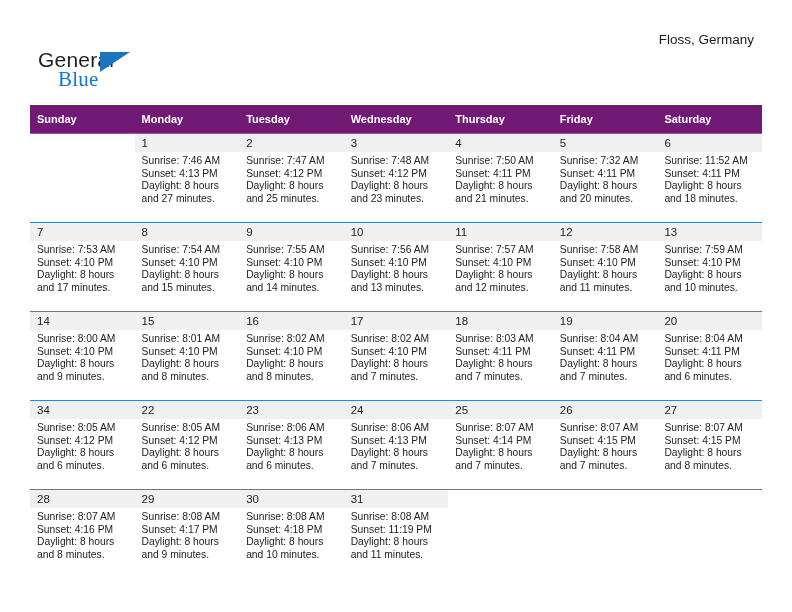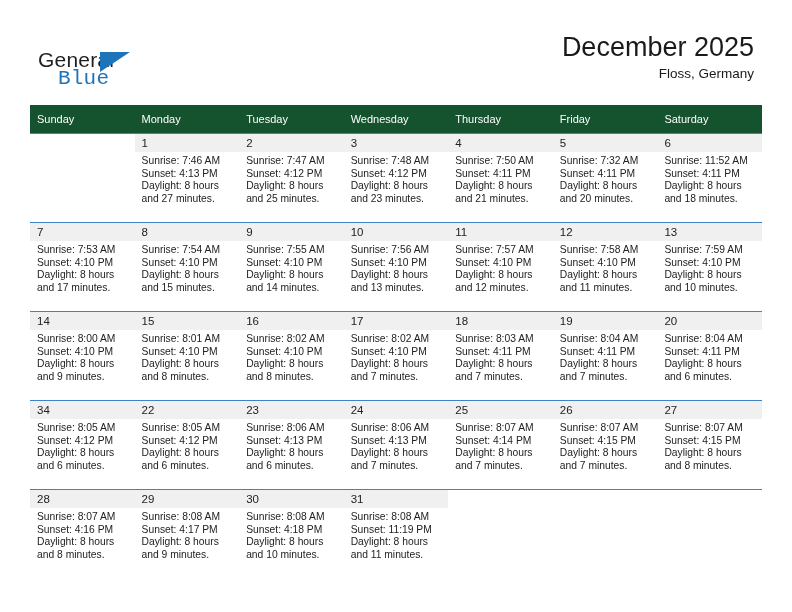--- a/index.html
+++ b/index.html
@@ -49,21 +49,21 @@
     color: #231f20;
     font-family: "Liberation Sans", sans-serif;
   }
   .brand-blue {
     position: absolute;
     left: 20px;
     top: 19px;
     font-size: 21px;
     letter-spacing: 0.2px;
     color: #1e74bb;
-    font-family: Liberation Mono, monospace;
+    font-family: Liberation Serif, serif;
   }
   .brand-triangle {
     position: absolute;
     left: 62px;
     top: 4px;
     width: 0;
     height: 0;
     border-left: 30px solid #1e74bb;
     border-bottom: 20px solid transparent;
   }
@@ -92,24 +92,24 @@
   
   .calendar {
     position: absolute;
     left: 30px;
     top: 105px;
     width: 732px;
     border-collapse: collapse;
     table-layout: fixed;
   }
   .calendar th {
-    background: #14532d;
+    background: #701a75;
     color: #ffffff;
     font-size: 11px;
-    font-weight: normal;
+    font-weight: bold;
     text-align: left;
     padding: 6px 0 6px 7px;
     height: 16px;
     font-family: "Liberation Sans", sans-serif;
     border: none;
   }
 
   .calendar td {
     vertical-align: top;
     padding: 0;
@@ -155,21 +155,20 @@
 
   <div class="header">
 
     <div class="brand">
       <span class="brand-general">General</span>
       <span class="brand-triangle"></span>
       <span class="brand-blue">Blue</span>
     </div>
 
     <div class="title-block">
-      <div class="cal-title">December 2025</div>
       <div class="cal-subtitle">Floss, Germany</div>
     </div>
 
   </div>
 
   <table class="calendar">
     <thead>
       <tr>
         <th>Sunday</th>
         <th>Monday</th>

